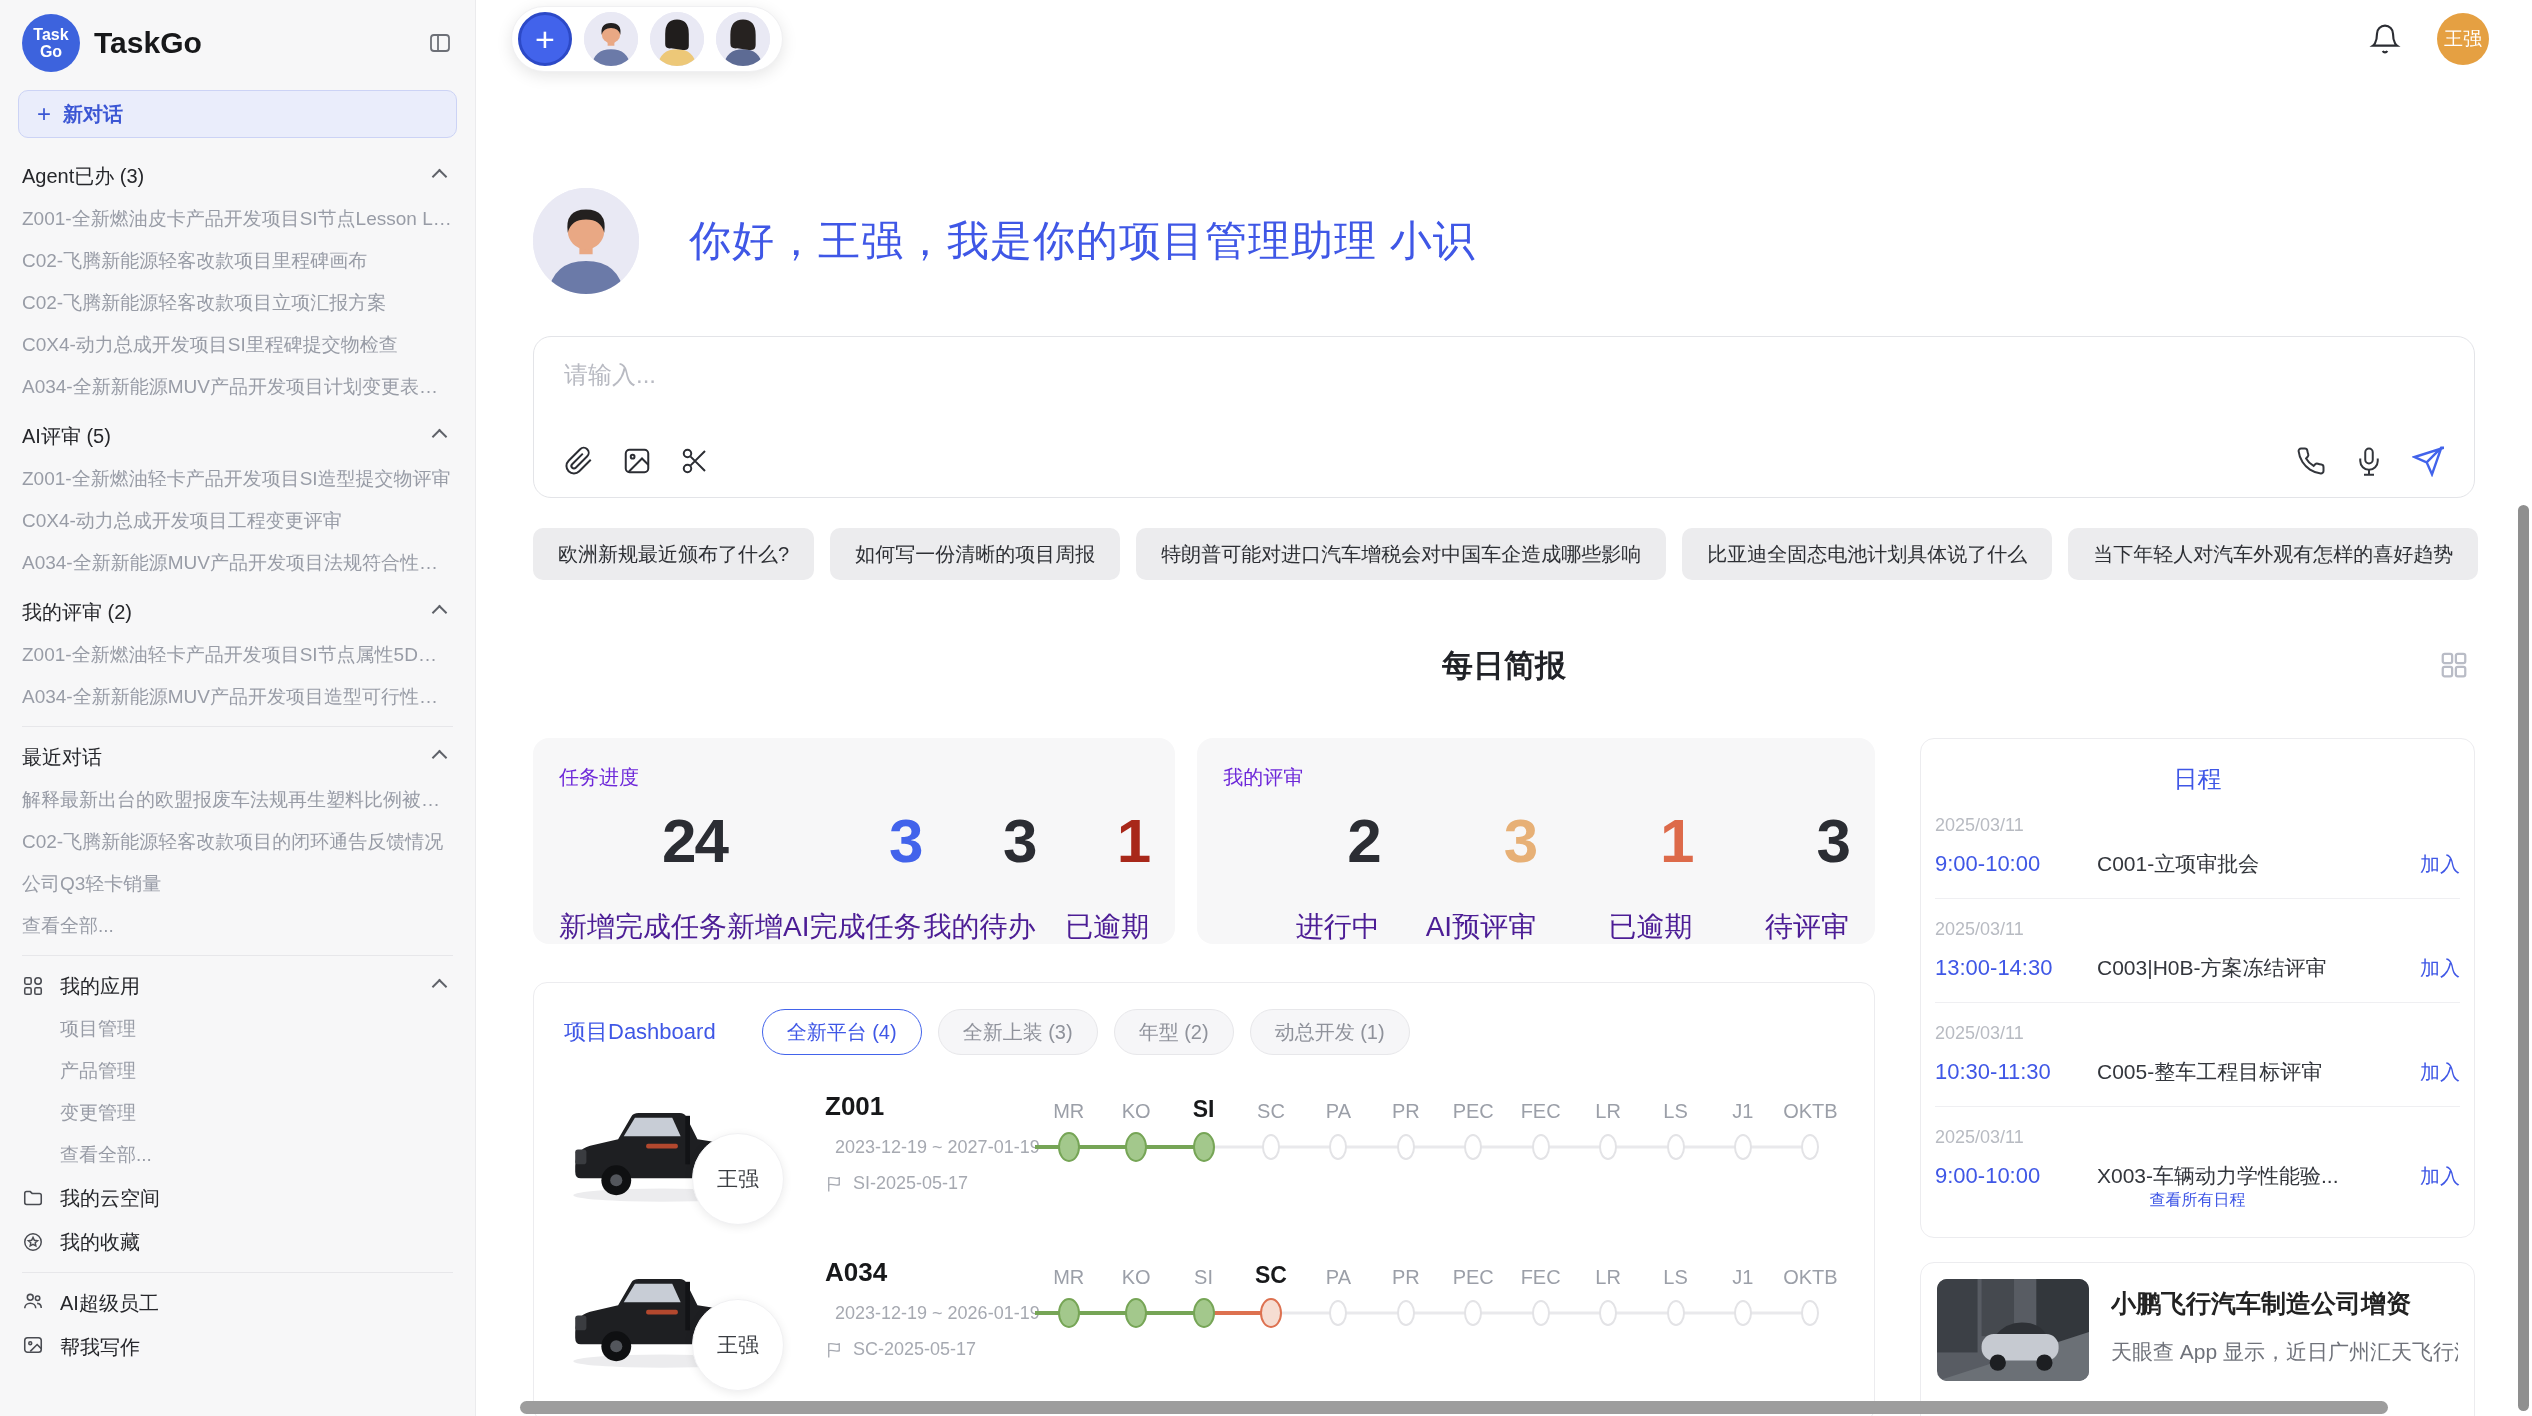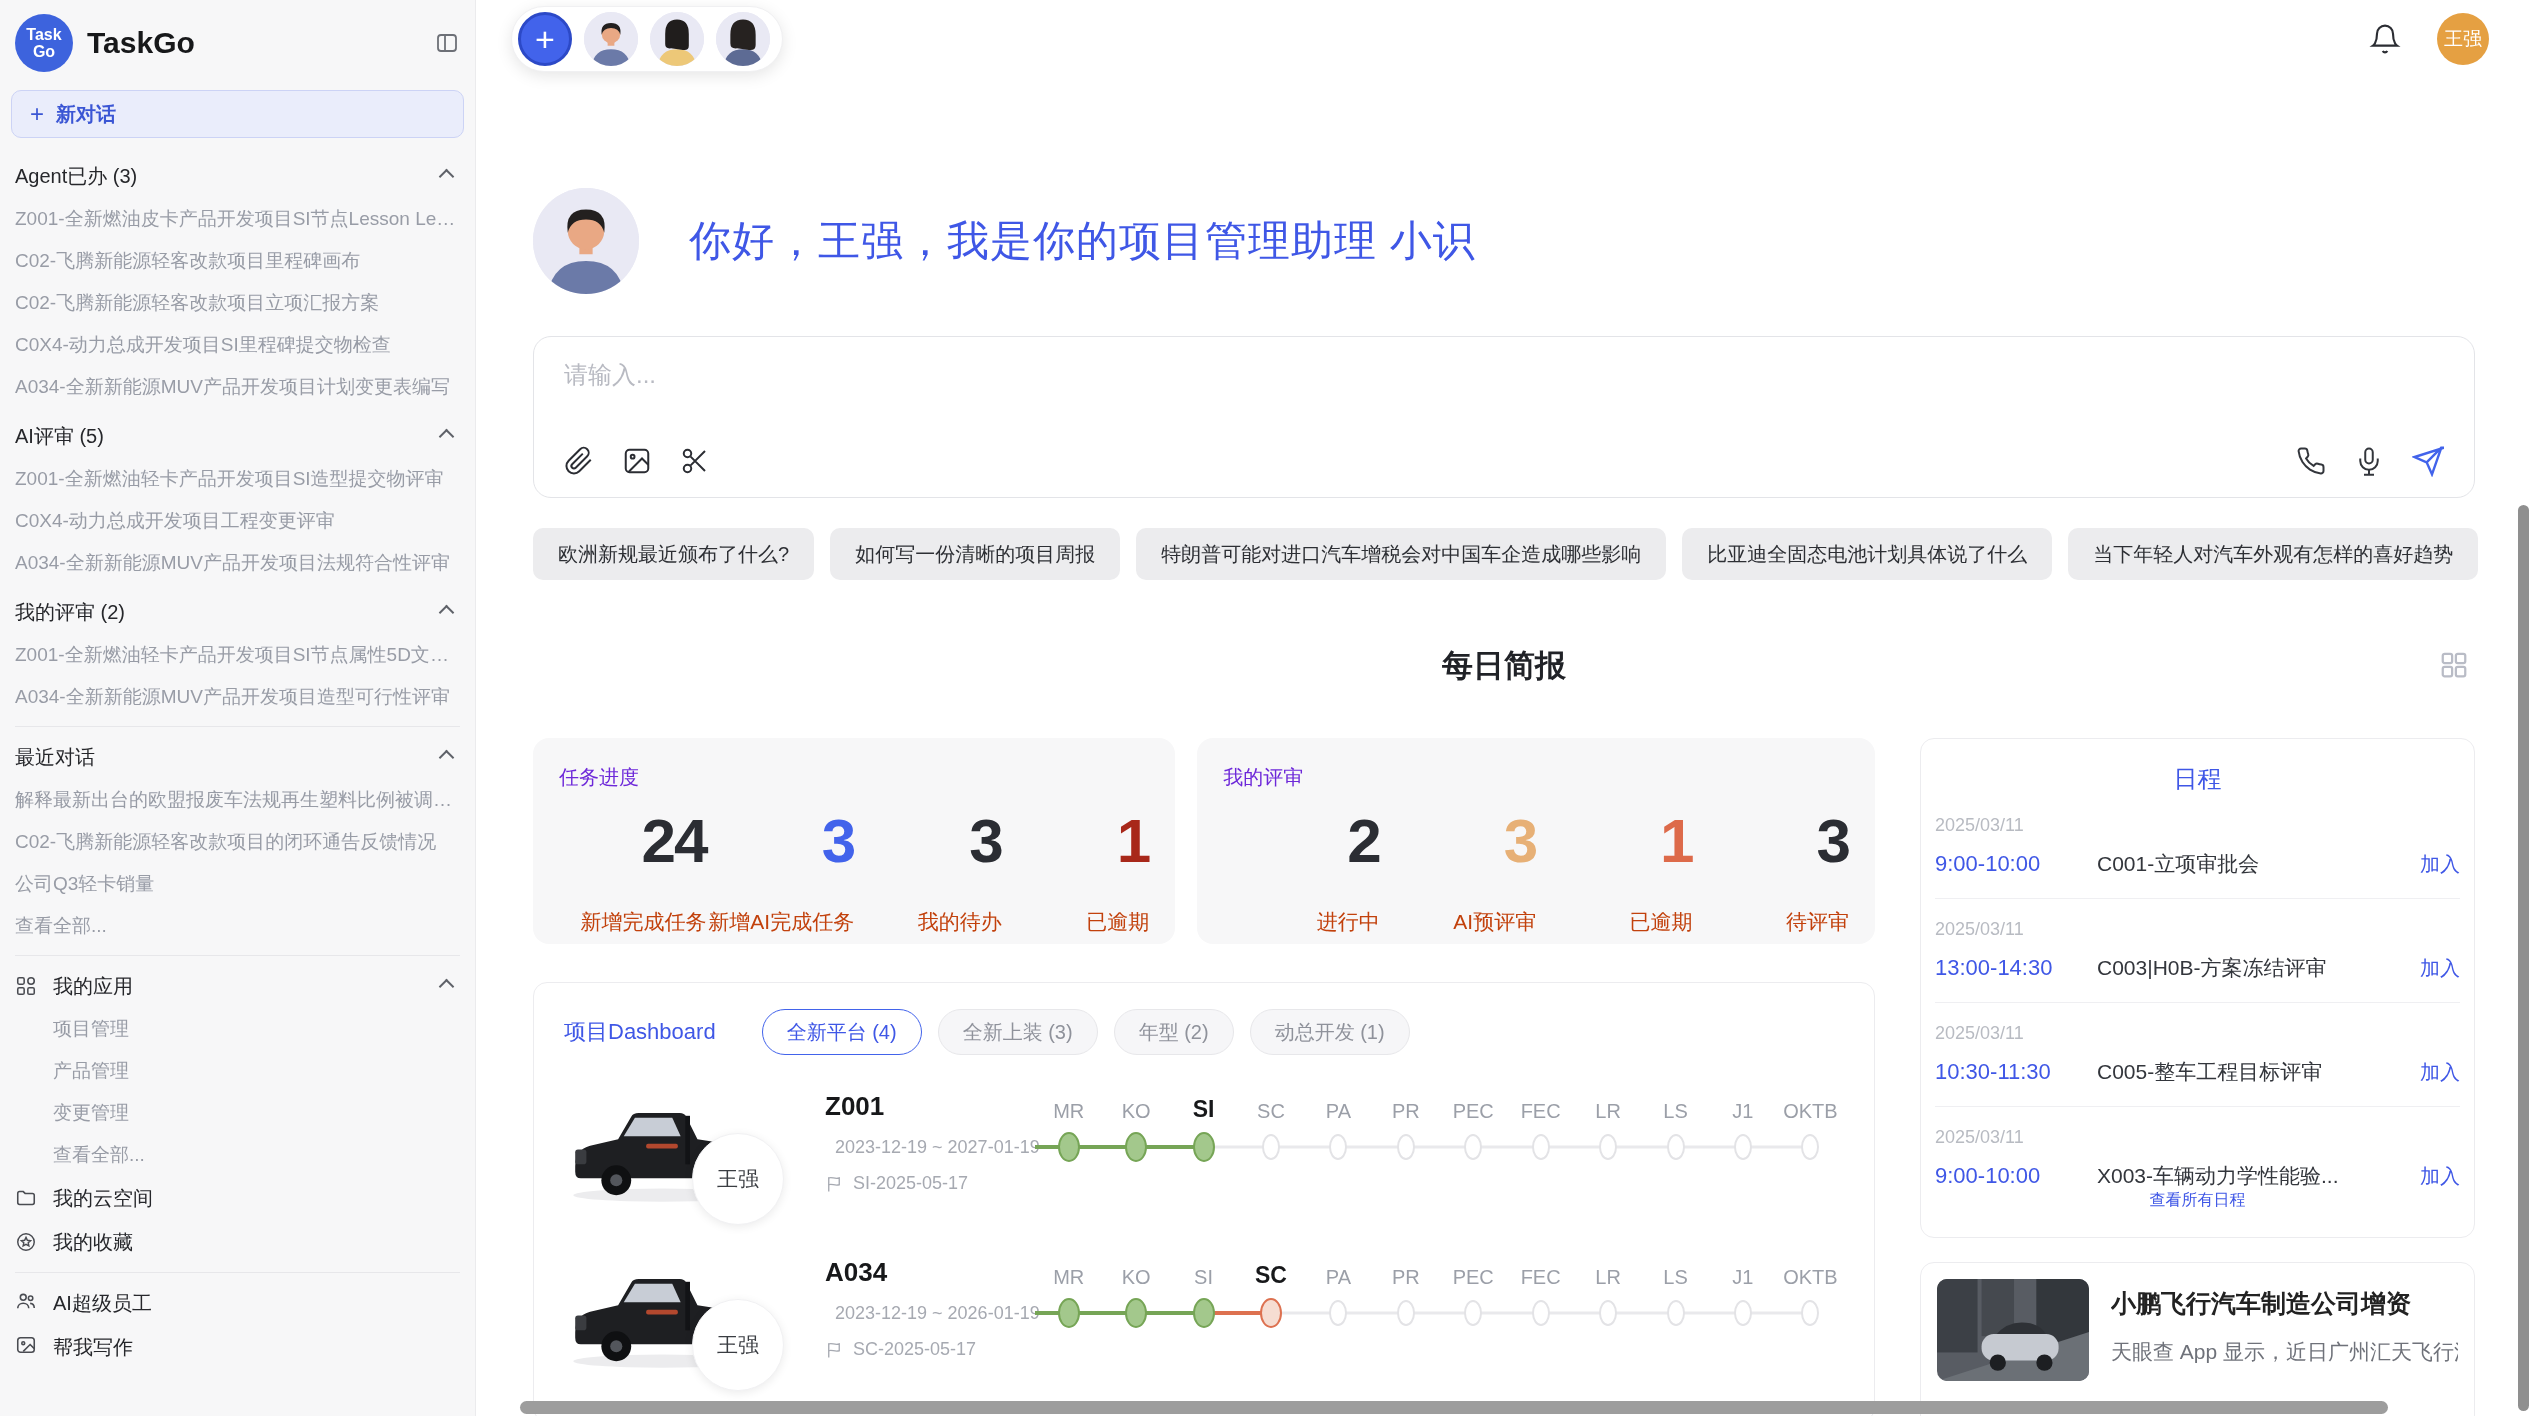--- a/index.html
+++ b/index.html
@@ -1,21 +1,21 @@
 <!DOCTYPE html>
 <html><head>
 <meta charset="utf-8">
 <style>
 *{box-sizing:border-box;margin:0;padding:0}
 html,body{width:2532px;height:1416px;overflow:hidden}
 body{font-family:"Liberation Sans",sans-serif;background:#fff;color:#222}
 #root{width:2532px;height:1416px;display:flex;position:relative;overflow:hidden;background:#fff}
 
 
-.sidebar{width:476px;flex:none;background:#f7f7f8;border-right:1px solid #ebebed;padding:12px 7px 0;display:flex;flex-direction:column;overflow:hidden}
+.sidebar{width:476px;flex:none;background:#f7f7f8;border-right:1px solid #ebebed;padding:12px 14px 0;display:flex;flex-direction:column;overflow:hidden}
 .sb-top{display:flex;align-items:center;gap:14px;padding:2px 8px}
 .logo{width:58px;height:58px;border-radius:50%;background:#3d63dd;color:#fff;display:flex;flex-direction:column;align-items:center;justify-content:center;font-size:16px;line-height:1.08;font-weight:700;flex:none}
 .app-title{font-size:30px;font-weight:700;color:#17181a;flex:1}
 .collapse-btn{color:#6d7077;display:flex;align-items:center}
 .new-chat{margin:16px 4px 6px;height:48px;border:1px solid #ccd3f5;background:#eaedfb;border-radius:10px;display:flex;align-items:center;padding:0 18px;gap:12px;color:#3b56d4;font-size:20px;font-weight:600}
 .new-chat .plus{font-size:24px;font-weight:400}
 .sb-scroll{flex:1;overflow:hidden;padding:4px 8px 0}
 .sb-head{display:flex;align-items:center;justify-content:space-between;height:44px;margin-top:6px}
 .sb-head .t{font-size:20px;color:#26272b;font-weight:500}
 .chev{width:11px;height:11px;border-top:2px solid #5f6269;border-right:2px solid #5f6269;transform:rotate(-45deg);margin-right:8px}
@@ -57,21 +57,21 @@
 .col-right{flex:1;min-width:0;display:flex;flex-direction:column}
 
 .stats-row{display:flex;gap:22px}
 .stat-card{flex:1;background:#f7f7f8;border-radius:16px;padding:26px 26px 30px;height:206px}
 .stat-card:nth-child(2){flex:1.06}
 .stat-card .label{font-size:20px;color:#6d28d9}
 .stat-vals{display:flex;margin-top:14px}
 .stat{flex:1;display:flex;flex-direction:column;align-items:flex-end}
 .stat .v{font-size:62px;font-weight:700;letter-spacing:-2px;font-stretch:condensed}
 .v.dark{color:#2b2d33}.v.blue{color:#4263eb}.v.red{color:#a8281a}.v.amber{color:#e7b076}.v.orangered{color:#dd6a4a}
-.stat .l{font-size:21px;color:#c2410c;margin-top:32px;white-space:nowrap}
+.stat .l{font-size:28px;color:#4c1d95;margin-top:32px;white-space:nowrap}
 
 .dash-card{margin-top:38px;border:1px solid #ececef;border-radius:14px;padding:26px 30px;height:440px;overflow:hidden}
 .dash-head{display:flex;align-items:center;gap:46px}
 .dash-title{font-size:22px;color:#3f57e6}
 .tabs{display:flex;gap:16px}
 .tab{height:46px;padding:0 24px;border-radius:999px;display:flex;align-items:center;font-size:20px;background:#f6f6f8;border:1px solid #e7e7ea;color:#8f929b;white-space:nowrap}
 .tab.active{background:#fff;border:1.5px solid #4263eb;color:#3f57e6}
 
 .proj-row{display:flex;align-items:flex-start;margin-top:32px}
 .truck-wrap{width:235px;height:134px;position:relative;flex:none}

